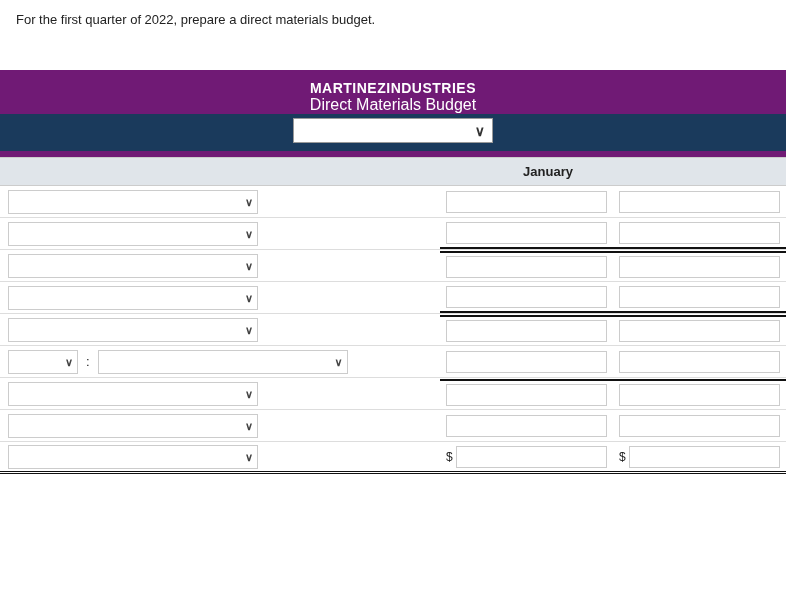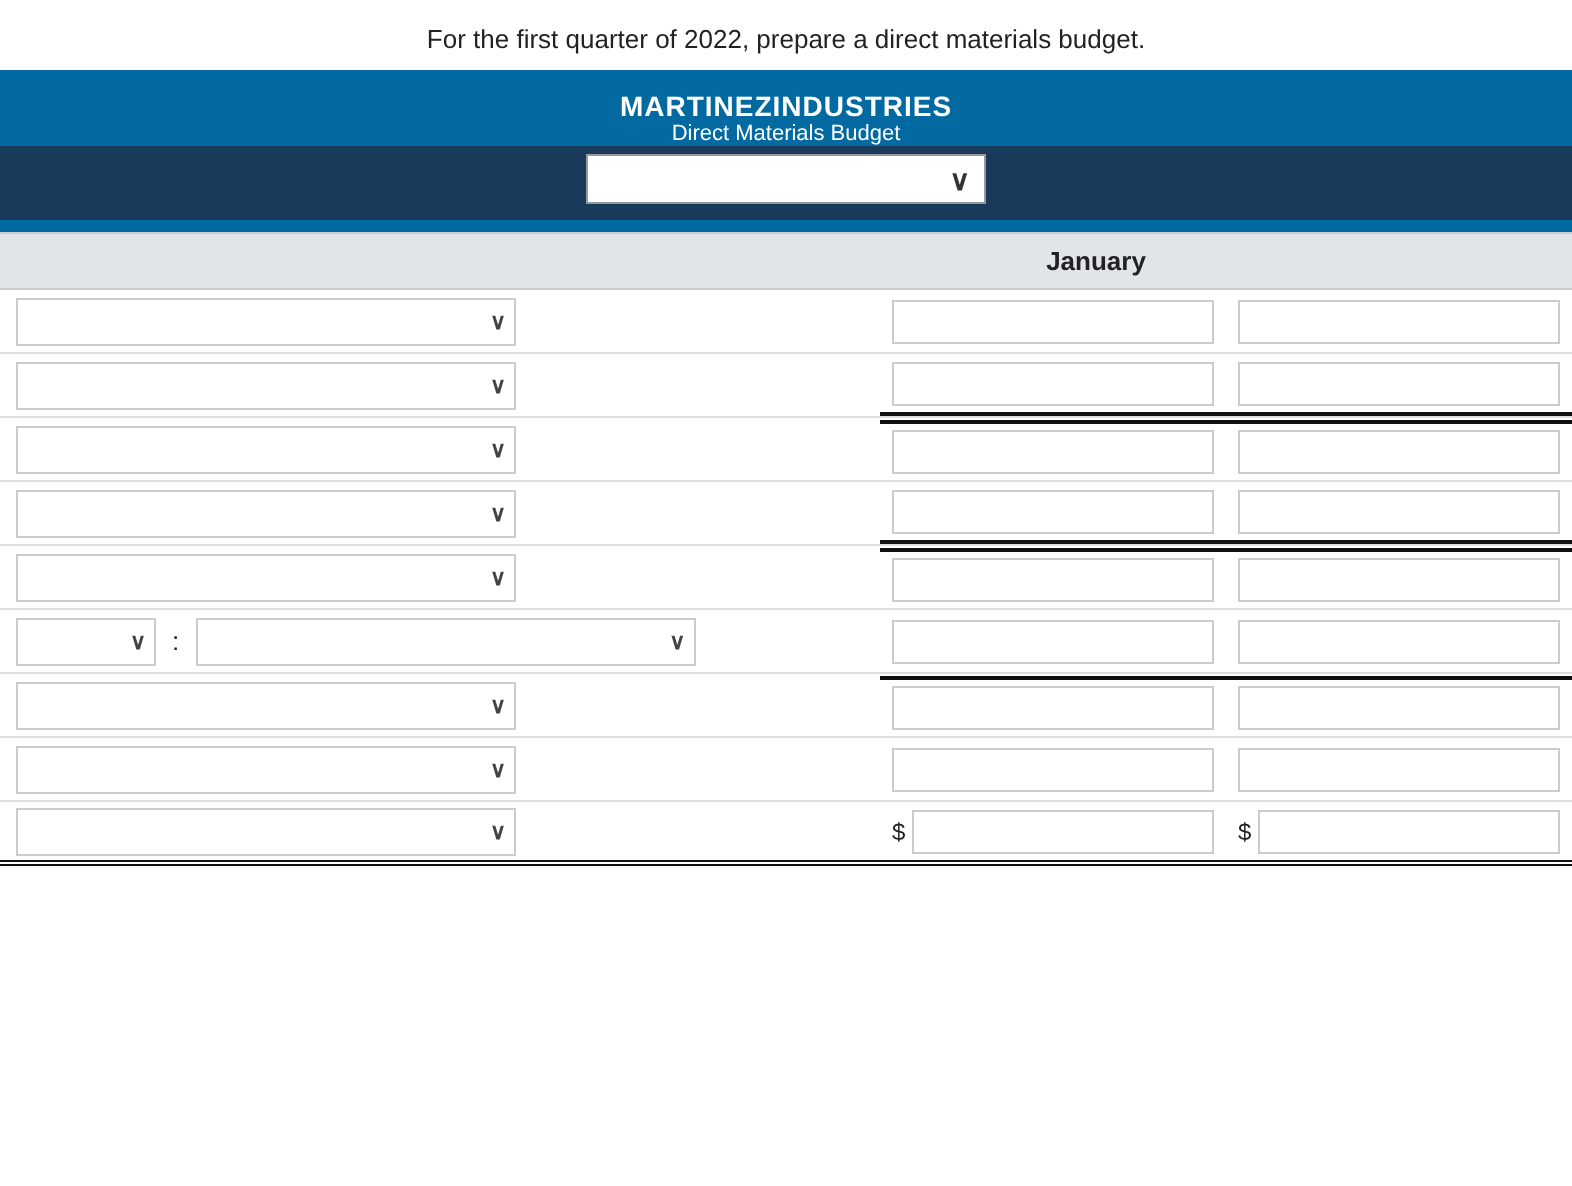--- a/index.html
+++ b/index.html
@@ -9,42 +9,42 @@
       background: #fff;
       color: #222;
       width: 786px;
       min-height: 593px;
     }
 
     .intro-text {
       padding: 12px 16px 8px 16px;
       font-size: 13px;
       color: #222;
-      text-align: center;
     }
 
     .budget-table-wrapper {
       width: 100%;
       padding: 0 0 20px 0;
     }
 
     
     .header-dark {
-      background-color: #0369a1;
+      background-color: #701a75;
       color: #fff;
       text-align: center;
       padding: 10px 0 6px 0;
+      margin-top: 35px;
     }
     .header-dark .company-name {
       font-weight: bold;
       font-size: 14px;
       letter-spacing: 0.5px;
     }
     .header-dark .budget-title {
-      font-size: 11px;
+      font-size: 16px;
       font-weight: normal;
       text-align: center;
     }
 
     
     .col-header-row {
       display: grid;
       grid-template-columns: 440px 1fr 1fr;
       background: #e0e5ea;
       border-top: 1px solid #ccc;

